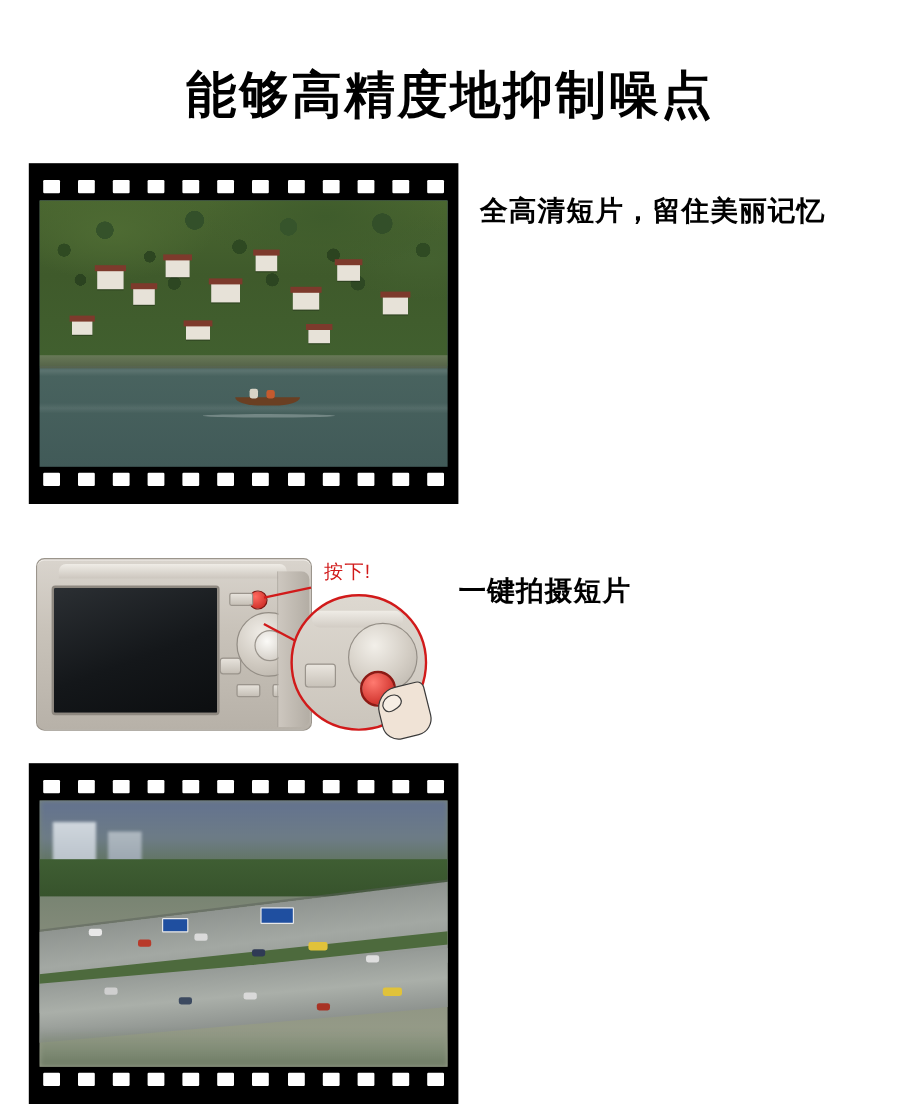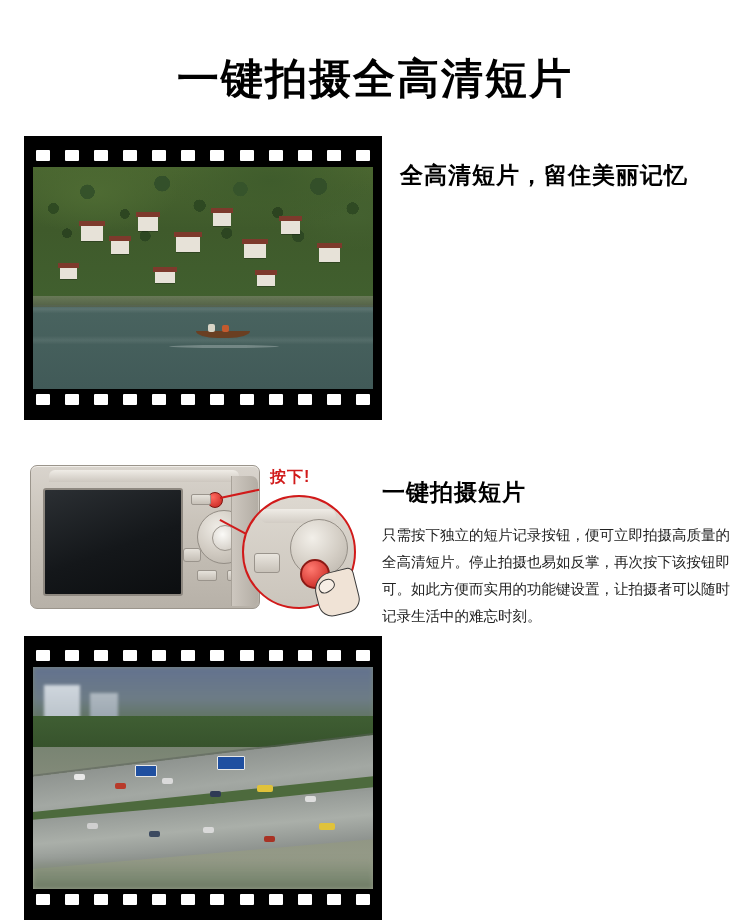--- a/index.html
+++ b/index.html
@@ -298,21 +298,21 @@
   .zc-top {
     position:absolute; left: 16px; top: 12px; width: 76px; height: 14px;
     background: linear-gradient(180deg,#efece6,#d2ccc4);
     border-radius: 7px;
   }
   .zoom-line {
     position:absolute; background:#d11a1a; height:1.5px; transform-origin: left center;
   }
   .press-label {
     position:absolute; left: 246px; top: 14px;
-    color:#d11a1a; font-size: 16px; font-weight: bold;
+    color:#d11a1a; font-size: 16px; font-weight: normal;
     letter-spacing: 1px;
   }
   .finger {
     position:absolute; left: 292px; top: 118px; width: 44px; height: 46px;
   }
   .finger-shape {
     position:absolute; left:0; top:0; width: 40px; height: 42px;
     background: #f0e3d6;
     border: 1.5px solid #3a3a3a;
     border-radius: 18px 6px 14px 14px;
@@ -324,21 +324,21 @@
     border-radius: 50% 50% 40% 40%;
     transform: rotate(-20deg);
     background: #f7eee5;
   }
 </style>
 </head>
 <body>
 
 <div class="page">
 
-  <h1 class="page-title">一键拍摄全高清短片</h1>
+  <h1 class="page-title">能够高精度地抑制噪点</h1>
 
   <div class="section sec1">
     <div class="media-col">
       <div class="filmstrip">
         <div class="perf-row">
           <span class="perf"></span>
           <span class="perf"></span>
           <span class="perf"></span>
           <span class="perf"></span>
           <span class="perf"></span>
@@ -418,21 +418,20 @@
       <div class="press-label">按下!</div>
 
       <div class="finger">
         <div class="finger-shape">
           <div class="finger-nail"></div>
         </div>
       </div>
     </div>
     <div class="text-col">
       <h2 class="sec-title">一键拍摄短片</h2>
-      <p class="sec-body">只需按下独立的短片记录按钮，便可立即拍摄高质量的全高清短片。停止拍摄也易如反掌，再次按下该按钮即可。如此方便而实用的功能键设置，让拍摄者可以随时记录生活中的难忘时刻。</p>
     </div>
   </div>
 
   <div class="section sec3">
     <div class="media-col">
       <div class="filmstrip">
         <div class="perf-row">
           <span class="perf"></span>
           <span class="perf"></span>
           <span class="perf"></span>

